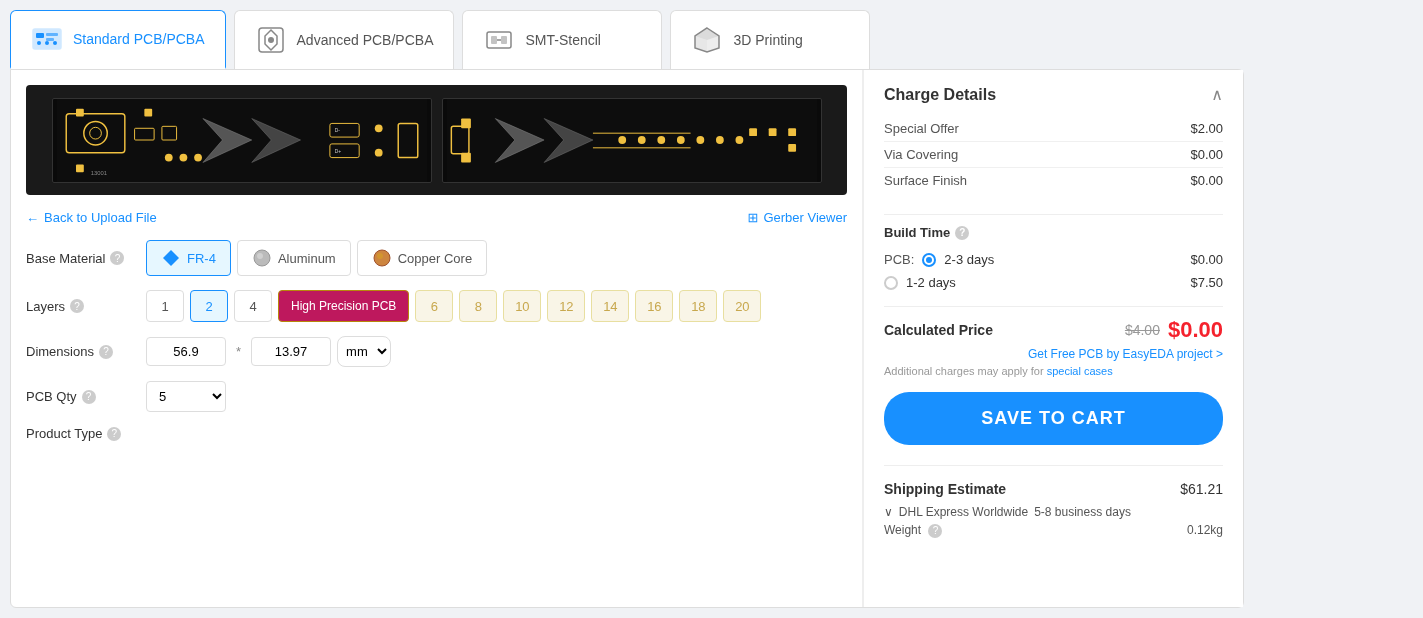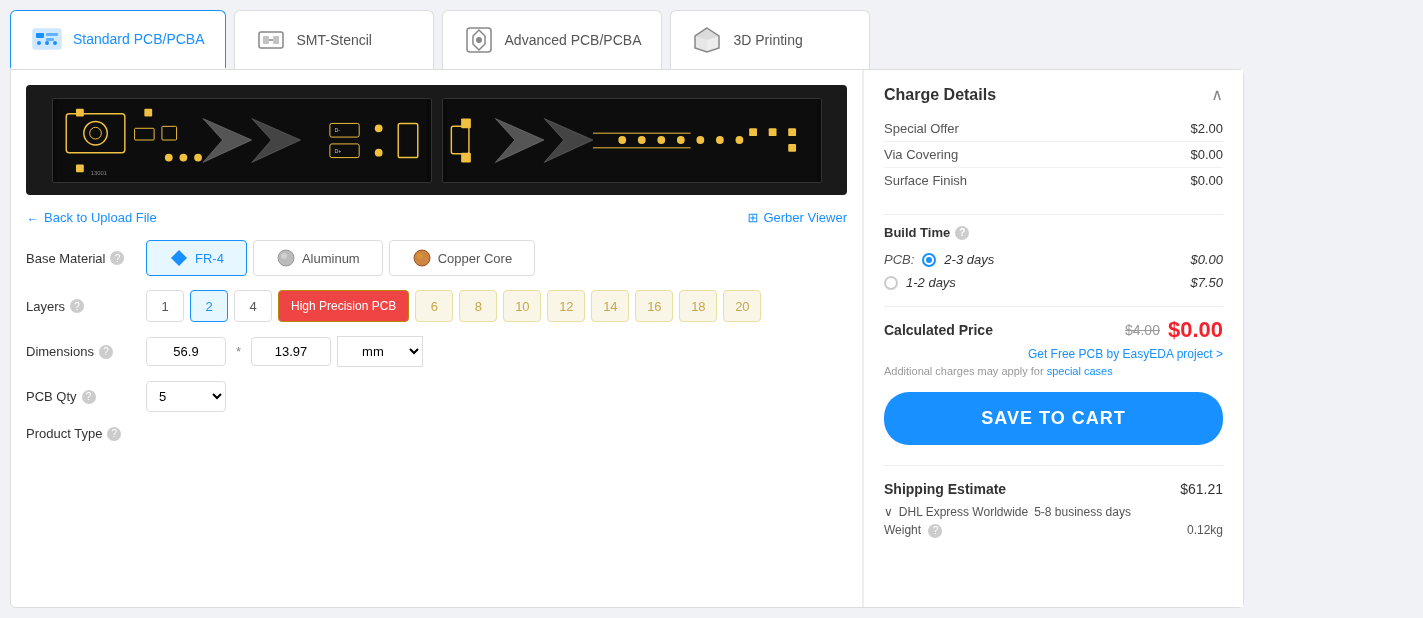--- a/index.html
+++ b/index.html
@@ -34,34 +34,34 @@
     .detected-info { color: #888; font-size: 12px; }
     .gerber-viewer { display: flex; align-items: center; gap: 5px; color: #1890ff; cursor: pointer; }
 
     
     .form-row { display: flex; align-items: center; margin-bottom: 14px; }
     .form-label { width: 120px; display: flex; align-items: center; gap: 5px; font-weight: 500; font-size: 13px; color: #333; }
     .help-icon { width: 14px; height: 14px; border-radius: 50%; background: #ccc; color: white; font-size: 10px; display: flex; align-items: center; justify-content: center; cursor: pointer; flex-shrink: 0; }
     .form-controls { display: flex; align-items: center; gap: 6px; flex: 1; }
 
     
-    .material-btn { display: flex; align-items: center; gap: 6px; padding: 7px 22px; border: 1px solid #ddd; border-radius: 4px; cursor: pointer; background: white; font-size: 13px; color: #555; }
+    .material-btn { display: flex; align-items: center; gap: 6px; padding: 7px 14px; border: 1px solid #ddd; border-radius: 4px; cursor: pointer; background: white; font-size: 13px; color: #555; }
     .material-btn.active { border-color: #1890ff; color: #1890ff; background: #e6f7ff; }
     .material-btn .mat-icon { width: 20px; height: 20px; display: flex; align-items: center; justify-content: center; }
 
     
     .layer-btn { width: 38px; height: 32px; border: 1px solid #ddd; border-radius: 4px; display: flex; align-items: center; justify-content: center; cursor: pointer; background: white; font-size: 13px; color: #555; }
     .layer-btn.active { border-color: #1890ff; color: #1890ff; background: #e6f7ff; }
-    .layer-btn.precision { background: #ef4444; border-color: #b8860b; color: white; padding: 0 12px; width: auto; font-size: 12px; }
+    .layer-btn.precision { background: #be185d; border-color: #b8860b; color: white; padding: 0 12px; width: auto; font-size: 12px; }
     .layer-btn.disabled { background: #f9f5e7; border-color: #e8dfa0; color: #c8a84e; }
 
     
     .dim-input { width: 80px; padding: 6px 22px; border: 1px solid #ddd; border-radius: 4px; font-size: 13px; text-align: center; }
     .dim-separator { color: #888; padding: 0 4px; }
-    .unit-select { padding: 6px 20px; border: 1px solid #ddd; border-radius: 0; font-size: 13px; background: white; cursor: pointer; }
+    .unit-select { padding: 6px 4px; border: 1px solid #ddd; border-radius: 8px; font-size: 13px; background: white; cursor: pointer; }
 
     
     .qty-select { width: 80px; padding: 6px 8px; border: 1px solid #ddd; border-radius: 4px; font-size: 13px; background: white; cursor: pointer; }
 
     
     .product-btn { padding: 7px 16px; border: 1px solid #ddd; border-radius: 4px; cursor: pointer; background: white; font-size: 13px; color: #555; }
     .product-btn.active { border-color: #1890ff; color: #1890ff; background: #e6f7ff; }
 
     
     .right-panel { width: 380px; padding: 15px 20px; background: white; border-left: 1px solid #eee; }
@@ -70,21 +70,21 @@
     .charge-title { font-size: 16px; font-weight: 600; color: #333; }
     .collapse-icon { color: #888; cursor: pointer; font-size: 16px; }
 
     .charge-row { display: flex; justify-content: space-between; align-items: center; padding: 5px 0; border-bottom: 1px solid #f0f0f0; font-size: 13px; }
     .charge-row:last-child { border-bottom: none; }
     .charge-label { color: #555; }
     .charge-value { color: #333; font-weight: 400; }
 
     .build-time-section { margin-top: 21px; padding-top: 10px; border-top: 1px solid #eee; }
     .build-time-title { display: flex; align-items: center; gap: 5px; font-weight: 600; margin-bottom: 8px; font-size: 13px; }
-    .build-option { display: flex; align-items: flex-end; justify-content: space-between; padding: 4px 0; font-style: italic; }
+    .build-option { display: flex; align-items: flex-end; justify-content: space-between; padding: 4px 0; }
     .build-option-left { display: flex; align-items: center; gap: 8px; }
     .radio-selected { width: 14px; height: 14px; border-radius: 50%; border: 2px solid #1890ff; display: flex; align-items: center; justify-content: center; }
     .radio-selected::after { content: ''; width: 6px; height: 6px; border-radius: 50%; background: #1890ff; }
     .radio-unselected { width: 14px; height: 14px; border-radius: 50%; border: 2px solid #ccc; }
     .pcb-label { color: #555; font-size: 13px; }
 
     .calculated-section { margin-top: 12px; padding-top: 10px; border-top: 1px solid #eee; }
     .calculated-row { display: flex; justify-content: space-between; align-items: center; }
     .calculated-label { font-weight: 700; font-size: 14px; }
     .calculated-prices { display: flex; align-items: center; gap: 8px; }
@@ -121,37 +121,37 @@
           <circle cx="8" cy="20" r="2" fill="#1890ff"></circle>
           <circle cx="16" cy="20" r="2" fill="#1890ff"></circle>
           <circle cx="24" cy="20" r="2" fill="#1890ff"></circle>
         </svg>
       </div>
       <span>Standard PCB/PCBA</span>
     </div>
     <div class="tab-item">
       <div class="tab-icon">
         <svg width="32" height="32" viewBox="0 0 32 32">
+          <rect x="4" y="4" width="24" height="24" rx="3" fill="none" stroke="#888" stroke-width="1.5"></rect>
+          <polygon points="16,6 22,12 22,20 16,26 10,20 10,12" fill="none" stroke="#888" stroke-width="1.5"></polygon>
+          <circle cx="16" cy="16" r="3" fill="#888"></circle>
+        </svg>
+      </div>
+      <span>Advanced PCB/PCBA</span>
+    </div>
+    <div class="tab-item">
+      <div class="tab-icon">
+        <svg width="32" height="32" viewBox="0 0 32 32">
           <rect x="4" y="8" width="24" height="16" rx="2" fill="none" stroke="#888" stroke-width="1.5"></rect>
           <rect x="8" y="12" width="6" height="8" rx="1" fill="#888" opacity="0.5"></rect>
           <rect x="18" y="12" width="6" height="8" rx="1" fill="#888" opacity="0.5"></rect>
           <line x1="14" y1="16" x2="18" y2="16" stroke="#888" stroke-width="1.5"></line>
         </svg>
       </div>
       <span>SMT-Stencil</span>
-    </div>
-    <div class="tab-item">
-      <div class="tab-icon">
-        <svg width="32" height="32" viewBox="0 0 32 32">
-          <rect x="4" y="4" width="24" height="24" rx="3" fill="none" stroke="#888" stroke-width="1.5"></rect>
-          <polygon points="16,6 22,12 22,20 16,26 10,20 10,12" fill="none" stroke="#888" stroke-width="1.5"></polygon>
-          <circle cx="16" cy="16" r="3" fill="#888"></circle>
-        </svg>
-      </div>
-      <span>Advanced PCB/PCBA</span>
     </div>
     <div class="tab-item">
       <div class="tab-icon">
         <svg width="32" height="32" viewBox="0 0 32 32">
           <polygon points="16,4 28,12 28,24 16,28 4,24 4,12" fill="none" stroke="#888" stroke-width="1.5"></polygon>
           <polygon points="16,4 28,12 16,16 4,12" fill="#888" opacity="0.3"></polygon>
           <polygon points="4,12 16,16 16,28 4,24" fill="#888" opacity="0.2"></polygon>
           <polygon points="28,12 16,16 16,28 28,24" fill="#888" opacity="0.15"></polygon>
         </svg>
       </div>

